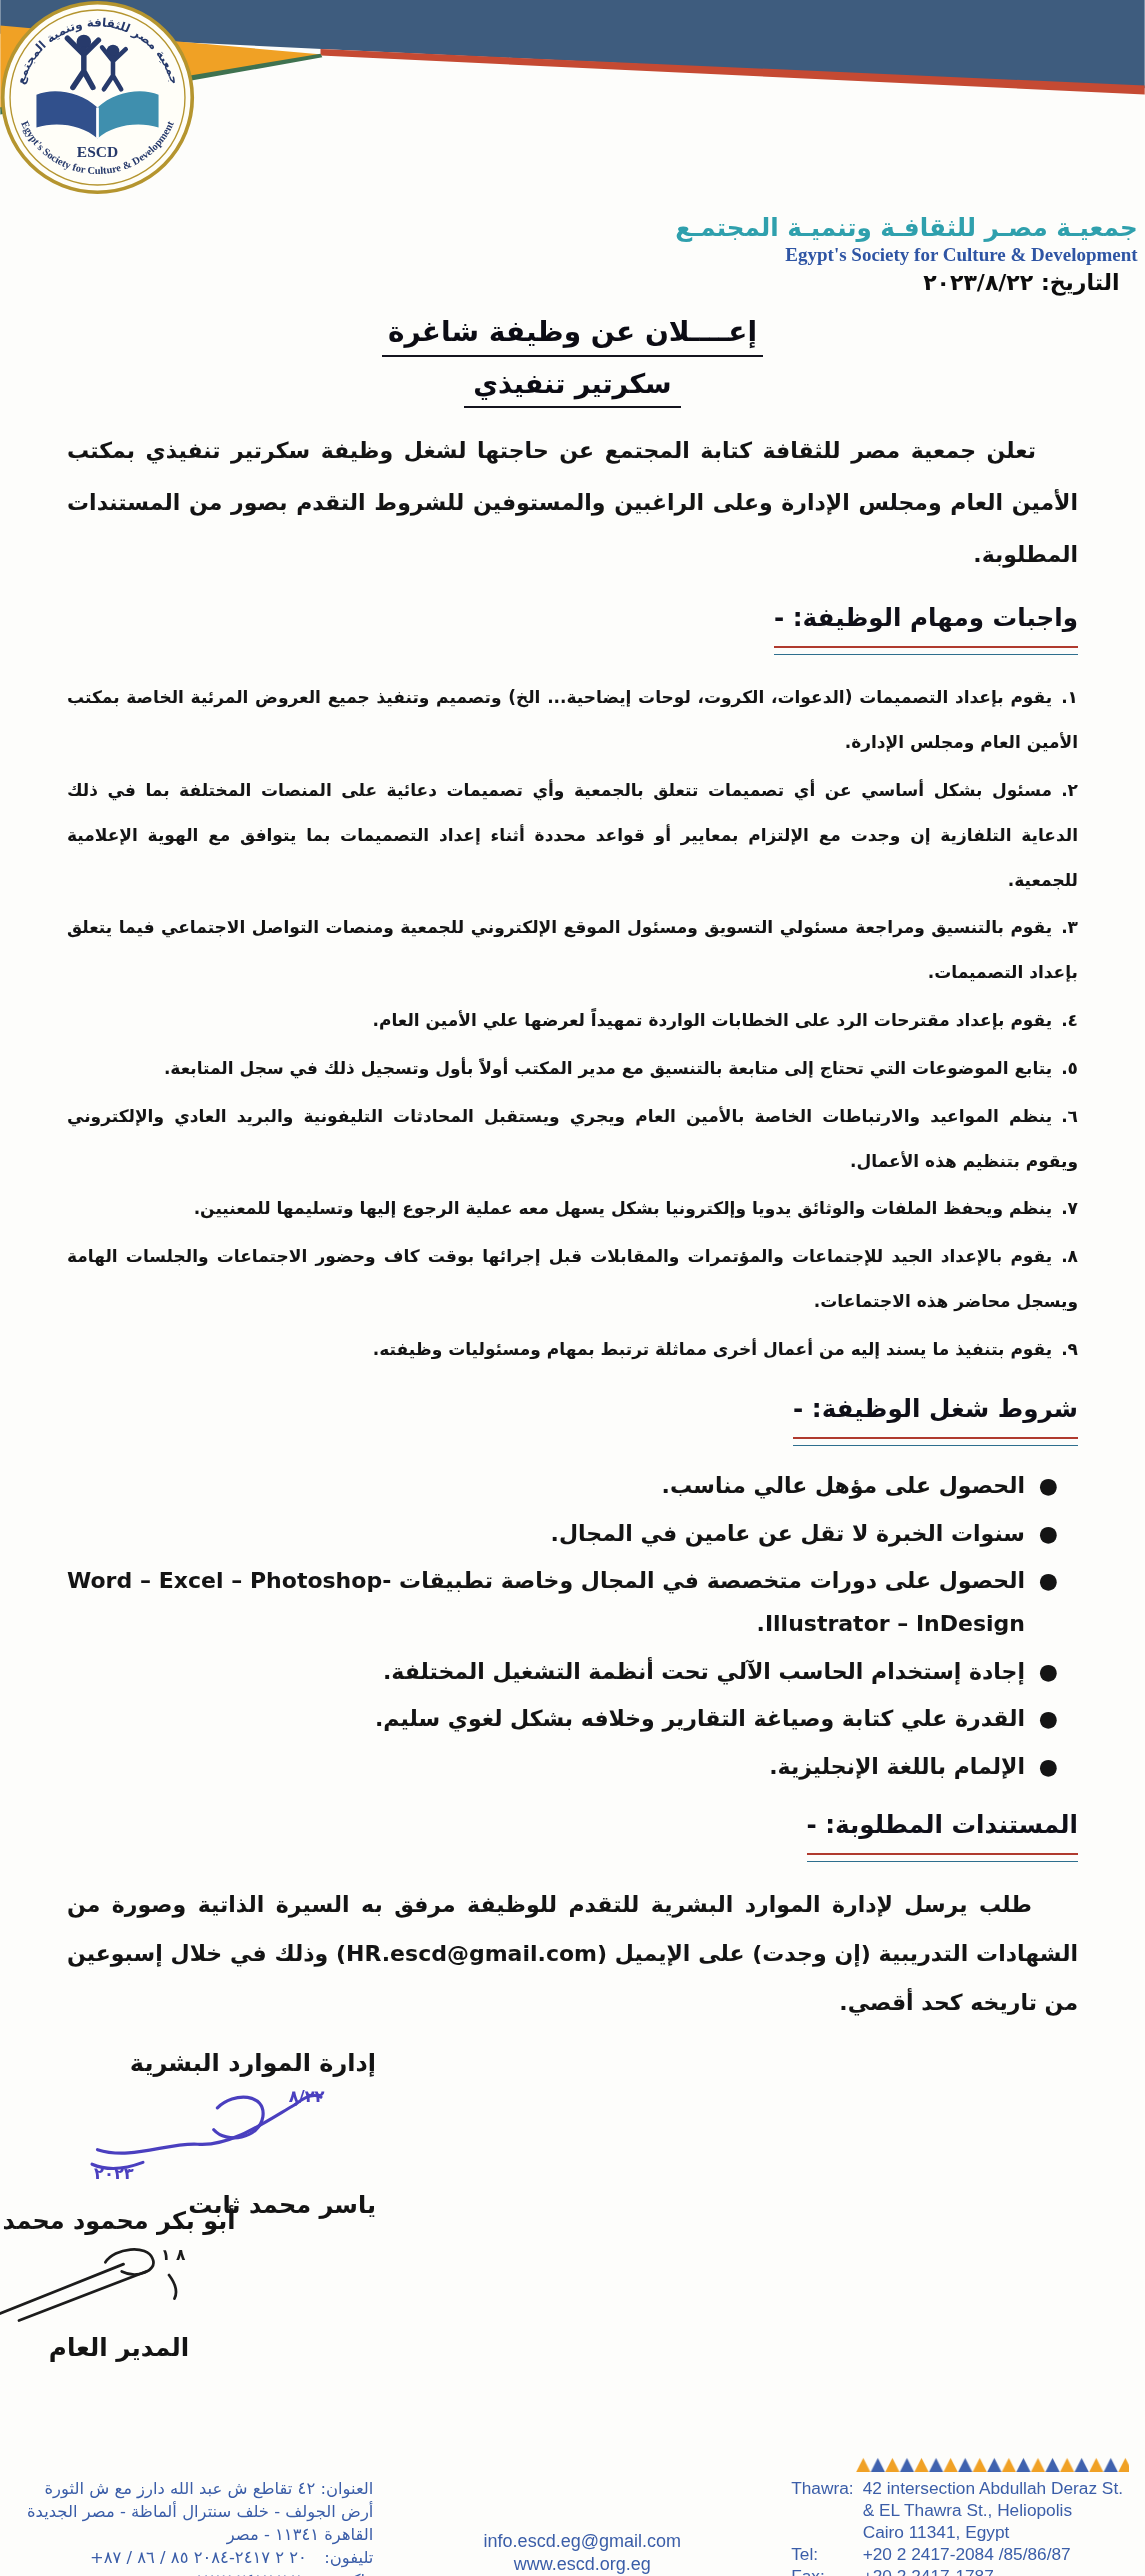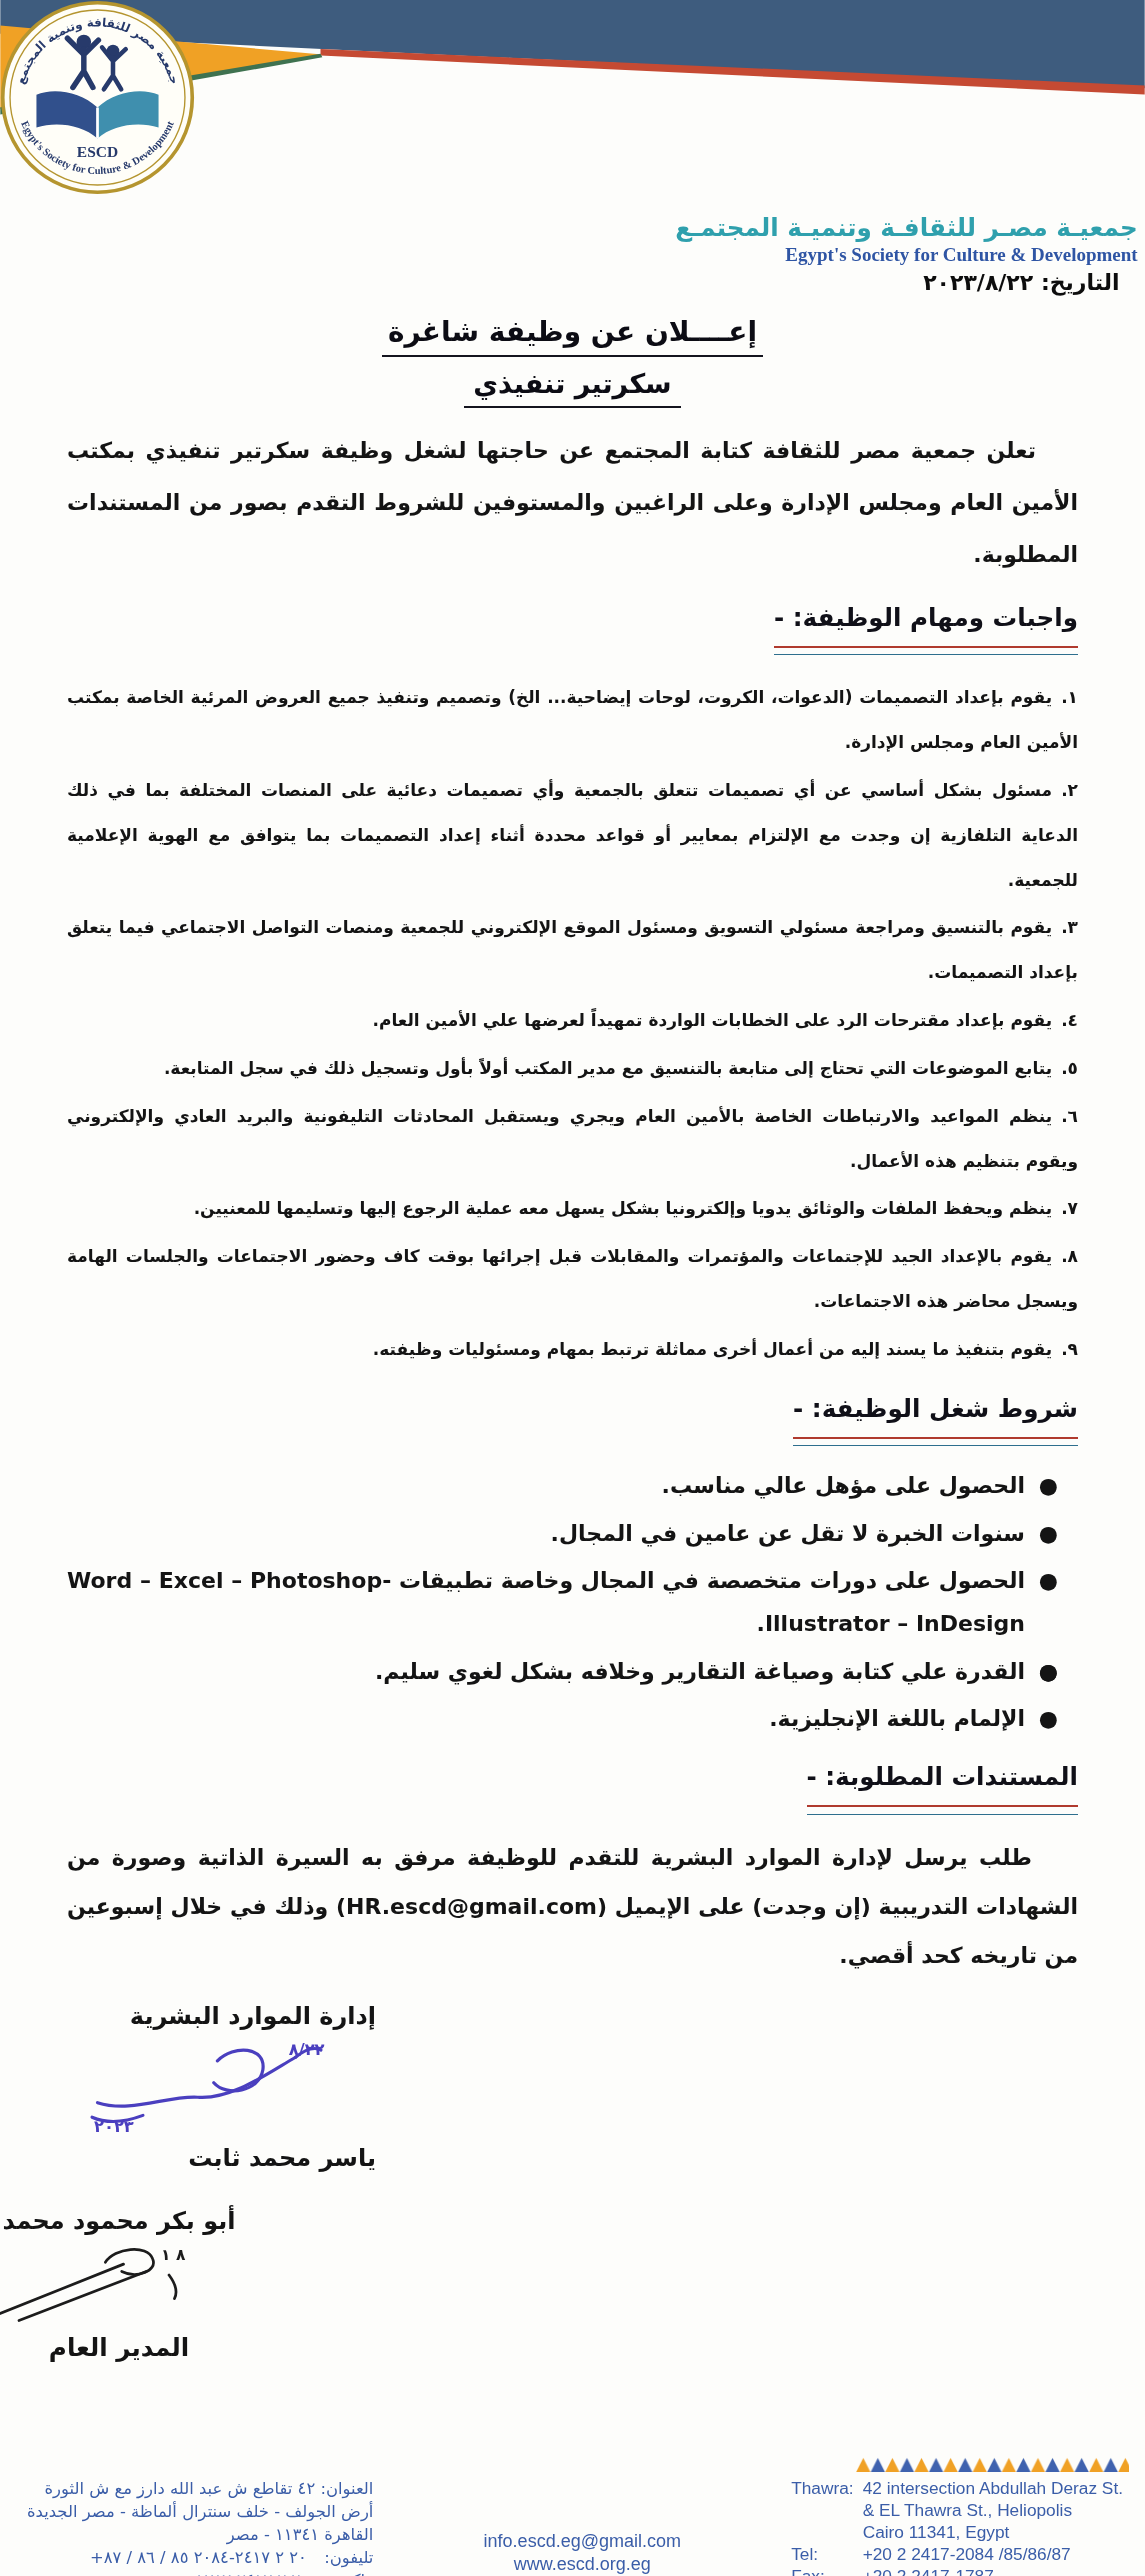--- a/index.html
+++ b/index.html
@@ -123,21 +123,21 @@
     </div>
 
     <div class="sec-h">
       <span class="u2"><span class="u1">شروط شغل الوظيفة: -</span></span>
     </div>
 
     <div class="bullets">
       <div class="bullet"><span class="dot">●</span><span>الحصول على مؤهل عالي مناسب.</span></div>
       <div class="bullet"><span class="dot">●</span><span>سنوات الخبرة لا تقل عن عامين في المجال.</span></div>
       <div class="bullet"><span class="dot">●</span><span>الحصول على دورات متخصصة في المجال وخاصة تطبيقات Word – Excel – Photoshop- Illustrator – InDesign.</span></div>
-      <div class="bullet"><span class="dot">●</span></div>
+      <div class="bullet"><span class="dot">●</span><span>إجادة إستخدام الحاسب الآلي تحت أنظمة التشغيل المختلفة.</span></div>
       <div class="bullet"><span class="dot">●</span><span>القدرة علي كتابة وصياغة التقارير وخلافه بشكل لغوي سليم.</span></div>
       <div class="bullet"><span class="dot">●</span><span>الإلمام باللغة الإنجليزية.</span></div>
     </div>
 
     <div class="sec-h">
       <span class="u2"><span class="u1">المستندات المطلوبة: -</span></span>
     </div>
 
     <p class="docs-text">طلب يرسل لإدارة الموارد البشرية للتقدم للوظيفة مرفق به السيرة الذاتية وصورة من الشهادات التدريبية (إن وجدت) على الإيميل (HR.escd@gmail.com) وذلك في خلال إسبوعين من تاريخه كحد أقصي.</p>
 

